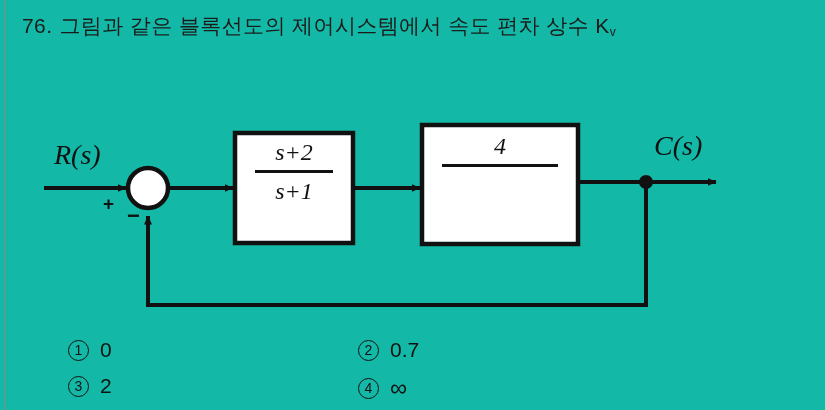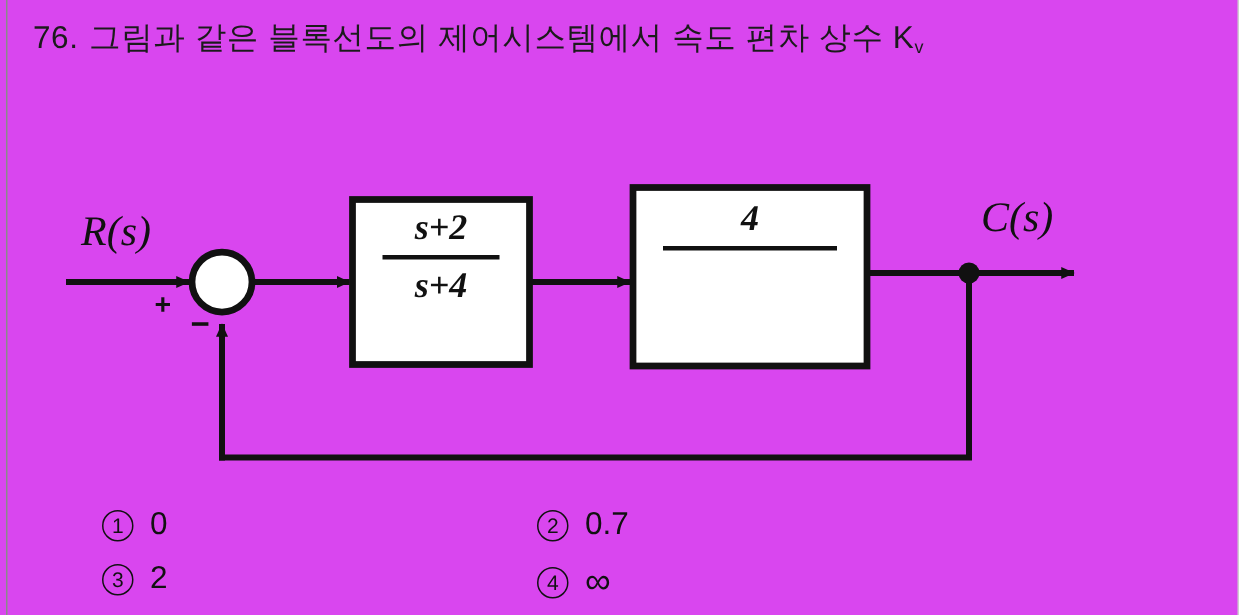--- a/index.html
+++ b/index.html
@@ -8,21 +8,21 @@
     background: #ffffff;
   }
   body {
     font-family: "Liberation Sans", sans-serif;
     -webkit-font-smoothing: antialiased;
   }
   #page {
     position: relative;
     width: 826px;
     height: 410px;
-    background: #d946ef;
+    background: #14b8a6;
     overflow: hidden;
   }
   
   .scan-edge-left {
     position: absolute;
     left: 4px;
     top: 0;
     width: 1px;
     height: 410px;
     background: #8a8a8a;
@@ -108,21 +108,21 @@
   .tf {
     position: absolute;
     font-family: "Liberation Serif", serif;
     color: #111;
     text-align: center;
     line-height: 1;
   }
   .tf .num, .tf .den {
     font-size: 24px;
     font-style: italic;
-    font-weight: 700;
+    font-weight: 400;
     padding: 0 4px;
     white-space: nowrap;
   }
   .tf .bar {
     height: 3px;
     background: #111;
     margin: 6px auto;
   }
   #tf-1 { left: 244px; top: 36px; width: 100px; }
   #tf-1 .bar { width: 78px; }
@@ -215,21 +215,21 @@
 
     <div class="lbl" id="label-rs">R(s)</div>
     <div class="lbl" id="label-cs">C(s)</div>
 
     <div class="sign" id="sign-plus">+</div>
     <div class="sign" id="sign-minus">−</div>
 
     <div class="tf" id="tf-1">
       <div class="num">s+2</div>
       <div class="bar"></div>
-      <div class="den">s+4</div>
+      <div class="den">s+1</div>
     </div>
 
     <div class="tf" id="tf-2">
       <div class="num">4</div>
       <div class="bar"></div>
     </div>
   </div>
 
   <div class="options">
 

